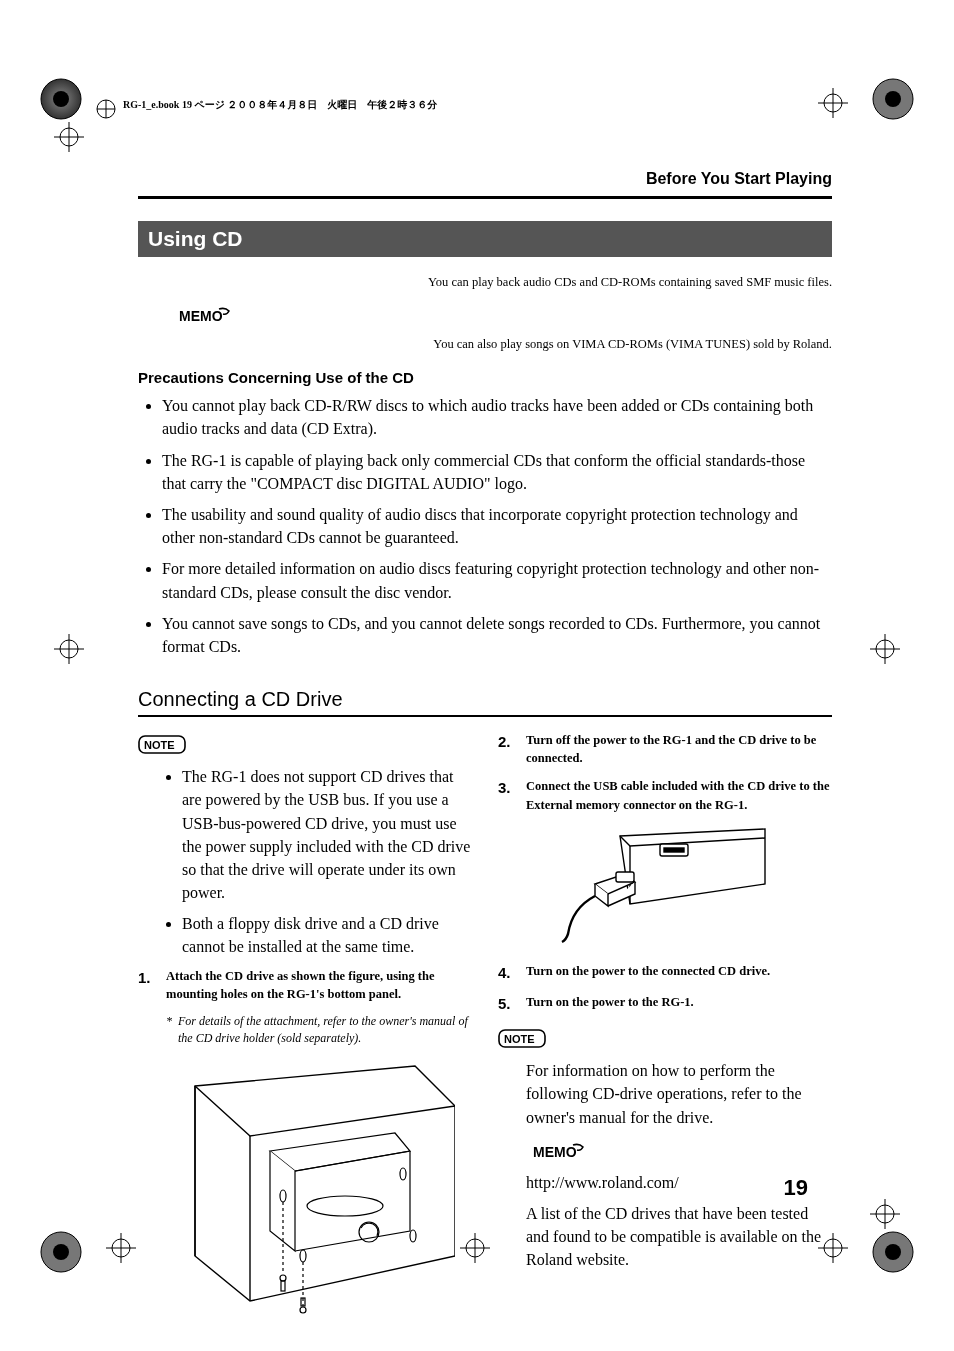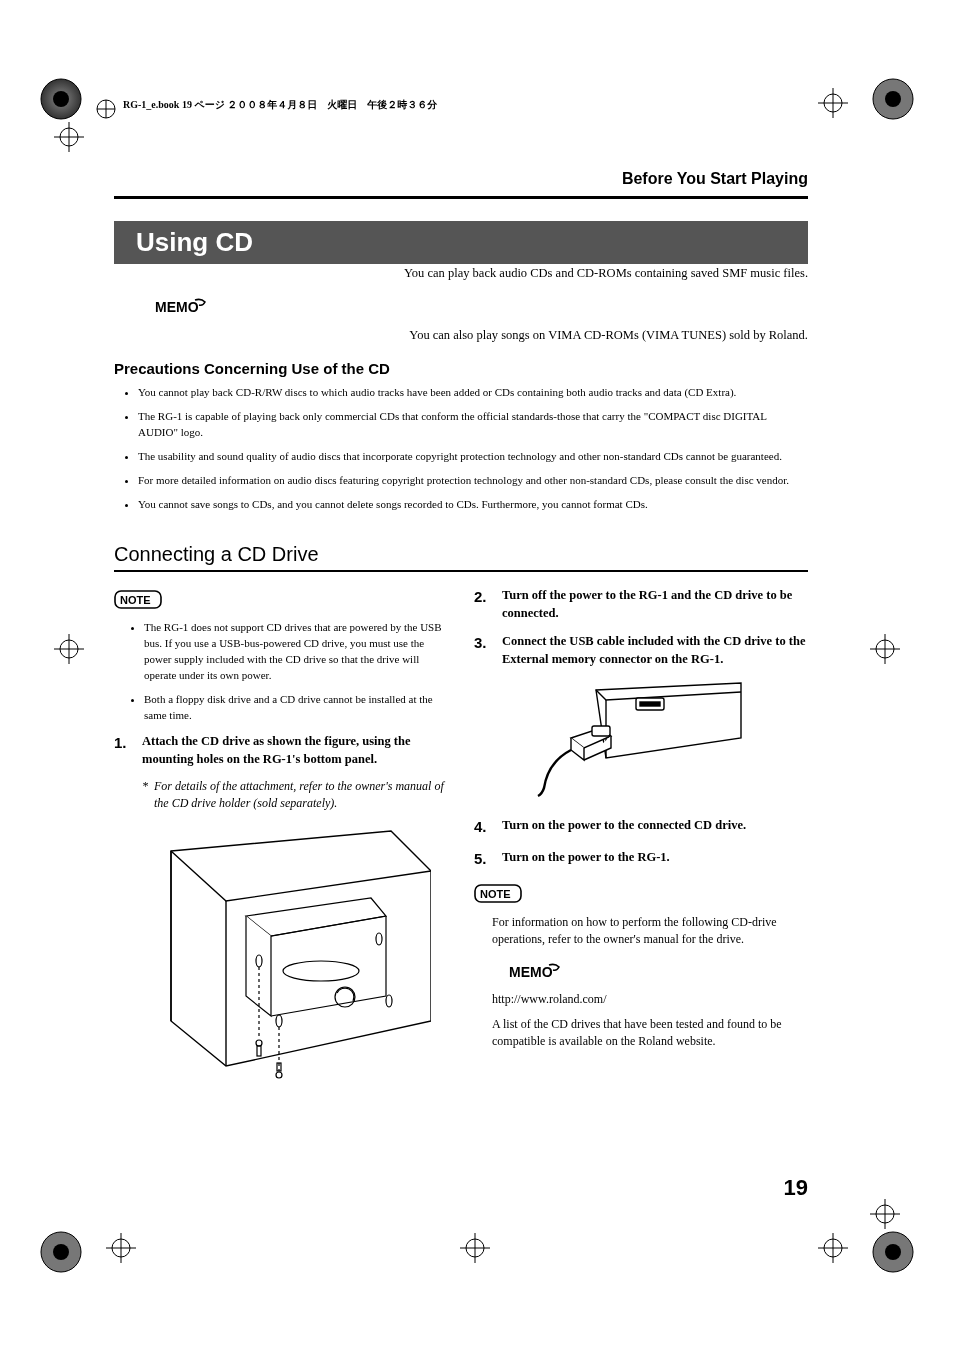--- a/index.html
+++ b/index.html
@@ -21,43 +21,43 @@
     left: 95px;
     font-size: 10px;
     display: flex;
     align-items: flex-start;
     gap: 6px;
     font-weight: bold;
   }
   .content {
     position: absolute;
     top: 170px;
-    left: 114px;
+    left: 138px;
     width: 694px;
   }
   .running-head {
     text-align: right;
     font-family: 'Arial Black', Arial, sans-serif;
     font-weight: 900;
     font-size: 16px;
     margin-bottom: 8px;
   }
   .rule-thick {
     border: none;
     border-top: 3px solid #000;
     margin: 0 0 22px 0;
   }
   .h1-bar {
     background: #555;
     color: #fff;
     font-family: 'Arial Black', Arial, sans-serif;
     font-weight: 900;
-    font-size: 26px;
-    padding: 6px 22px;
-    margin: 0 0 0 0;
+    font-size: 21px;
+    padding: 6px 10px;
+    margin: 0 0 16px 0;
   }
   .body-text {
     font-size: 12.5px;
     line-height: 1.45;
     margin: 0 0 10px 0;
     text-align: right;
   }
   .indent { margin-left: 18px; }
   .memo-label {
     display: inline-block;
@@ -73,41 +73,41 @@
   .h3 {
     font-family: 'Arial Black', Arial, sans-serif;
     font-weight: 900;
     font-size: 15px;
     margin: 16px 0 8px 0;
   }
   ul.bullets {
     list-style: disc;
     margin: 0 0 0 24px;
     padding: 0;
-    font-size: 11px;
+    font-size: 16px;
     line-height: 1.45;
   }
   ul.bullets li { margin-bottom: 8px; }
   .h2 {
     font-family: 'Arial Black', Arial, sans-serif;
     font-weight: 400;
     font-size: 20px;
     margin: 30px 0 4px 0;
   }
   .h2-rule {
     border: none;
     border-top: 2px solid #000;
     margin: 0 0 14px 0;
   }
   .two-col {
     display: flex;
     gap: 26px;
   }
   .col { flex: 1; min-width: 0; }
-  .col ul.bullets { margin-left: 30px; }
+  .col ul.bullets { margin-left: 44px; }
   .step {
     display: flex;
     gap: 10px;
     margin: 0 0 10px 0;
     font-size: 12.5px;
     line-height: 1.45;
   }
   .step-num {
     font-family: 'Arial Black', Arial, sans-serif;
     font-weight: 900;
@@ -123,23 +123,23 @@
     line-height: 1.4;
     display: flex;
     gap: 6px;
   }
   .fig {
     margin: 6px 0 14px 0;
     text-align: center;
   }
   .fig svg { display: inline-block; }
   .note-body {
-    font-size: 12px;
+    font-size: 16px;
     line-height: 1.45;
-    margin: 0 0 8px 18px;
+    margin: 0 0 8px 28px;
   }
   .note-body ul { list-style: disc; margin: 6px 0 0 18px; padding: 0; }
   .note-body ul li { margin-bottom: 6px; }
   .page-num {
     position: absolute;
     bottom: 150px;
     right: 146px;
     font-family: 'Arial Black', Arial, sans-serif;
     font-weight: 900;
     font-size: 22px;

